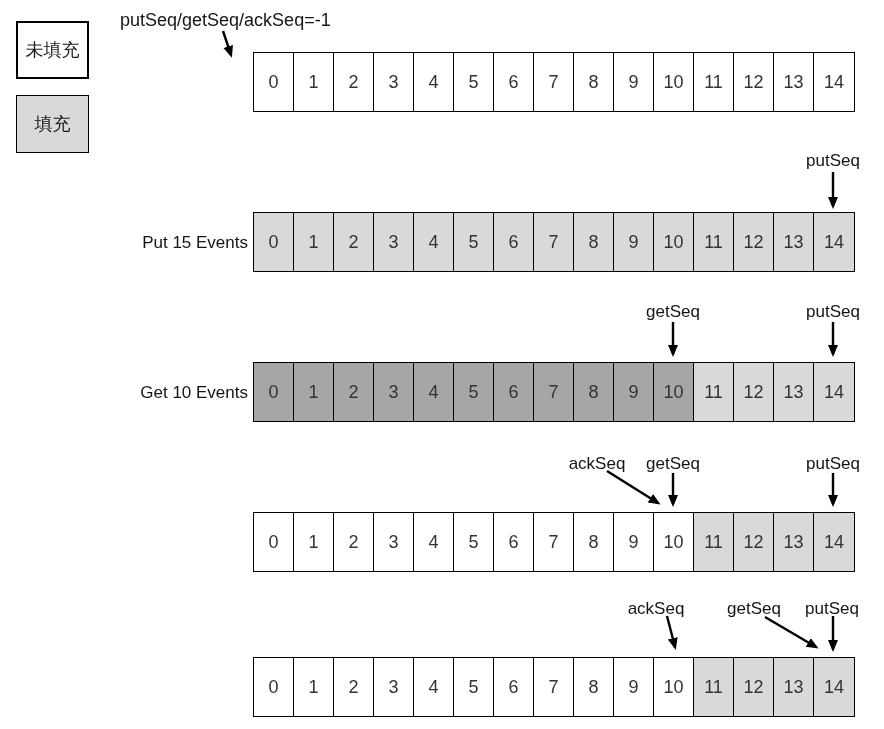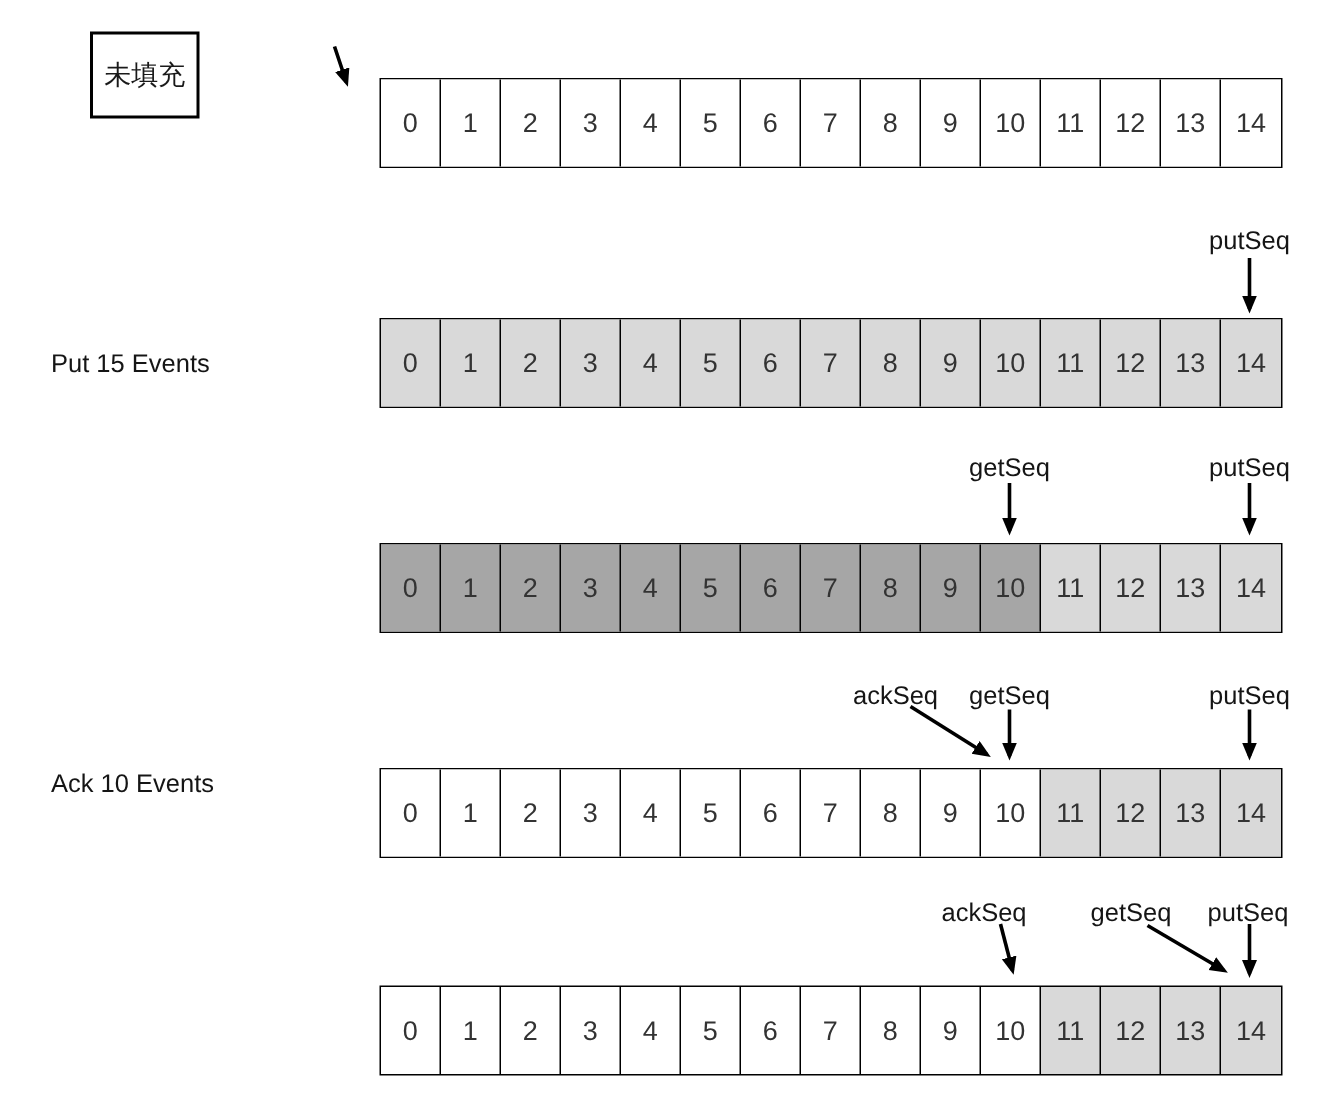--- a/index.html
+++ b/index.html
@@ -22,21 +22,21 @@
     position:absolute; height:60px; box-sizing:border-box;
     border:1px solid #000; display:flex; background:#fff;
   }
   .cell {
     box-sizing:border-box; width:40px; border-right:1px solid #000;
     display:flex; align-items:center; justify-content:center;
     font-size:18px; color:#333;
   }
   .cell:last-child { border-right:none; }
   .row-label {
-    position:absolute; right:620px; width:230px; text-align:left;
+    position:absolute; right:636px; width:230px; text-align:right;
     font-size:17px; line-height:20px; color:#151515; white-space:nowrap;
   }
   .ptr-label {
     position:absolute; transform:translateX(-50%);
     font-size:17px; line-height:20px; color:#151515; white-space:nowrap;
   }
 </style>
 </head>
 <body>
 
@@ -51,23 +51,27 @@
       <line x1="673" y1="322" x2="673" y2="354" stroke="#000000" stroke-width="2.4" marker-end="url(#ah)"></line>
       <line x1="833" y1="322" x2="833" y2="354" stroke="#000000" stroke-width="2.4" marker-end="url(#ah)"></line>
       <line x1="607" y1="471" x2="658" y2="503" stroke="#000000" stroke-width="2.4" marker-end="url(#ah)"></line>
       <line x1="673" y1="473" x2="673" y2="504" stroke="#000000" stroke-width="2.4" marker-end="url(#ah)"></line>
       <line x1="833" y1="473" x2="833" y2="504" stroke="#000000" stroke-width="2.4" marker-end="url(#ah)"></line>
       <line x1="667" y1="616" x2="675" y2="647" stroke="#000000" stroke-width="2.4" marker-end="url(#ah)"></line>
       <line x1="765" y1="617" x2="816" y2="647" stroke="#000000" stroke-width="2.4" marker-end="url(#ah)"></line>
       <line x1="833" y1="616" x2="833" y2="649" stroke="#000000" stroke-width="2.4" marker-end="url(#ah)"></line>
       <line x1="223" y1="31" x2="231" y2="55" stroke="#000000" stroke-width="2.4" marker-end="url(#ah)"></line>
     </svg>
+  <div class="title">putSeq/getSeq/ackSeq=-1</div>
 
-<div class="legend-box" style="top: 21px; background: rgb(255, 255, 255); margin-left: 44px;">
+<div class="legend-box" style="top: 21px; background: rgb(255, 255, 255);">
       <span>未填充</span>
+    </div>
+    <div class="legend-box" style="top: 95px; background: rgb(217, 217, 217); border-width: 1.5px;">
+      <span>填充</span>
     </div>
     <div class="row" style="left: 253px; top: 52px;">
       <div class="cell" style="background: rgb(255, 255, 255);">
         <span>0</span>
       </div>
       <div class="cell" style="background: rgb(255, 255, 255);">
         <span>1</span>
       </div>
       <div class="cell" style="background: rgb(255, 255, 255);">
         <span>2</span>
@@ -151,20 +155,21 @@
         <span>12</span>
       </div>
       <div class="cell" style="background: rgb(217, 217, 217);">
         <span>13</span>
       </div>
       <div class="cell" style="background: rgb(217, 217, 217);">
         <span>14</span>
       </div>
     </div>
     <div class="ptr-label" style="left: 833px; top: 151px;">putSeq</div>
+    <div class="row-label" style="top: 383px;">Get 10 Events</div>
     <div class="row" style="left: 253px; top: 362px;">
       <div class="cell" style="background: rgb(166, 166, 166);">
         <span>0</span>
       </div>
       <div class="cell" style="background: rgb(166, 166, 166);">
         <span>1</span>
       </div>
       <div class="cell" style="background: rgb(166, 166, 166);">
         <span>2</span>
       </div>
@@ -200,21 +205,20 @@
       </div>
       <div class="cell" style="background: rgb(217, 217, 217);">
         <span>13</span>
       </div>
       <div class="cell" style="background: rgb(217, 217, 217);">
         <span>14</span>
       </div>
     </div>
     <div class="ptr-label" style="left: 673px; top: 302px;">getSeq</div>
     <div class="ptr-label" style="left: 833px; top: 302px;">putSeq</div>
-    <div class="row-label" style="top: 513px;">Ack 10 Events</div>
     <div class="row" style="left: 253px; top: 512px;">
       <div class="cell" style="background: rgb(255, 255, 255);">
         <span>0</span>
       </div>
       <div class="cell" style="background: rgb(255, 255, 255);">
         <span>1</span>
       </div>
       <div class="cell" style="background: rgb(255, 255, 255);">
         <span>2</span>
       </div>

